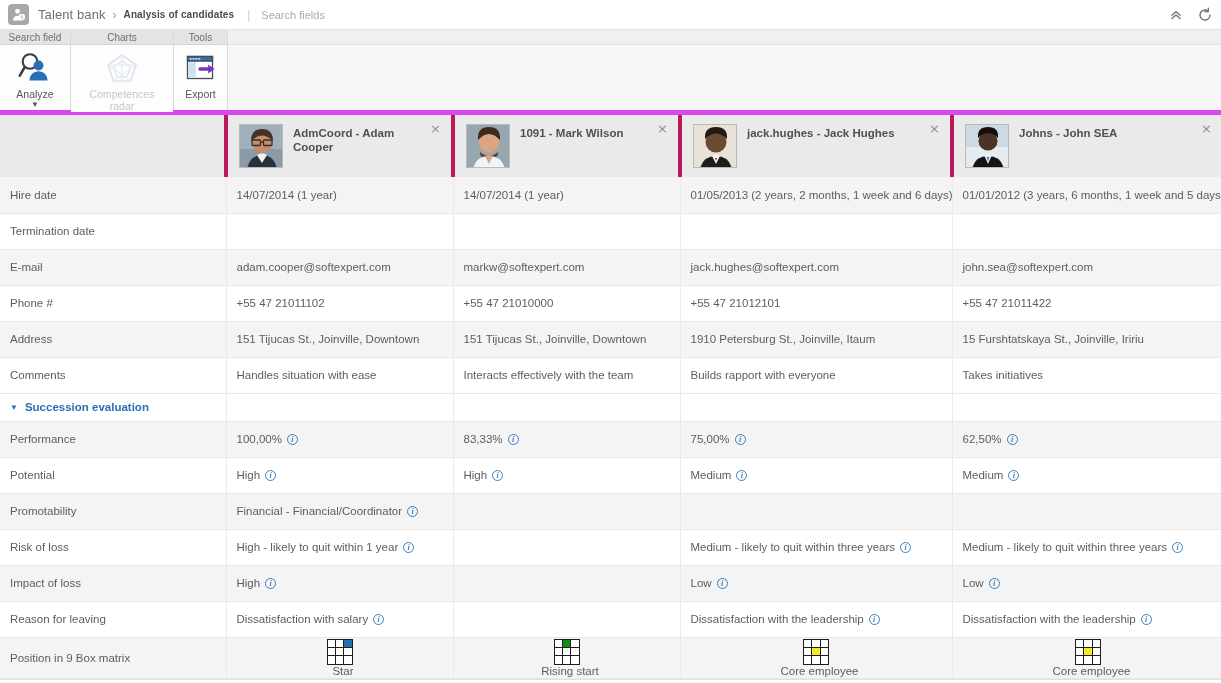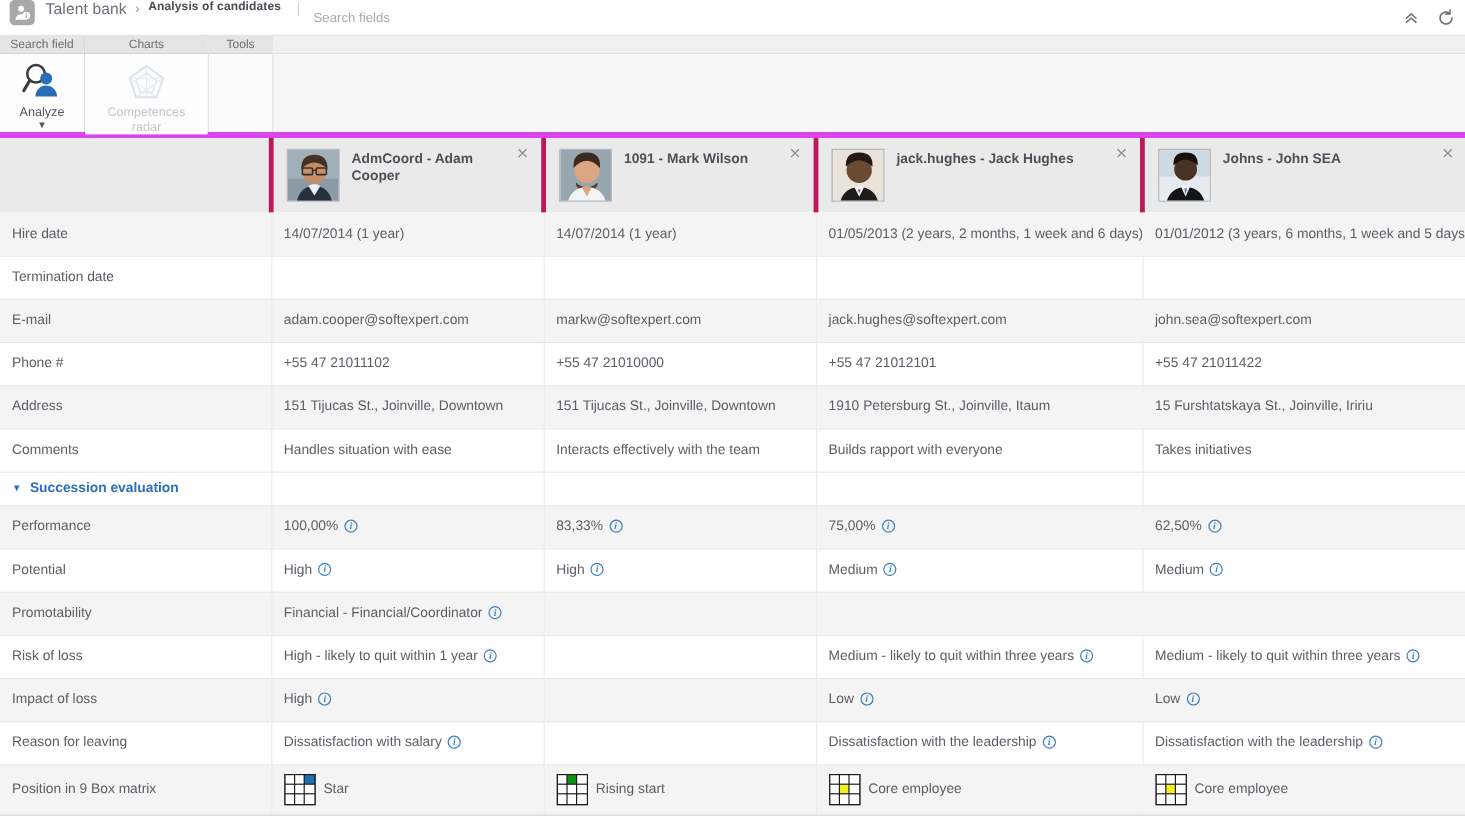--- a/index.html
+++ b/index.html
@@ -10,20 +10,21 @@
     background: #ffffff;
     font-family: "Liberation Sans", sans-serif;
     font-size: 12px;
     color: #5a5a63;
   }
 
   
   #topbar {
     height: 30px;
     display: flex;
+    align-items: center;
     padding: 0 10px 0 8px;
     background: #ffffff;
     border-bottom: 1px solid #e3e3e3;
     position: relative;
   }
   #app-icon {
     width: 21px; height: 21px;
     border-radius: 4px;
     background: #a8a8a8;
     display: flex; align-items: center; justify-content: center;
@@ -177,21 +178,21 @@
     text-align: center;
     font-family: "Liberation Serif", serif;
     font-style: italic;
     font-weight: bold;
     margin-left: 5px;
     vertical-align: 1px;
     cursor: pointer;
   }
 
   tr.ninebox-row { height: 41px; }
-  .nine-wrap { display: flex; align-items: center; }
+  .nine-wrap { display: flex; align-items: center; flex-direction: column; }
   .nine-box {
     width: 26px; height: 26px;
     display: grid;
     grid-template-columns: repeat(3, 1fr);
     grid-template-rows: repeat(3, 1fr);
     gap: 1px;
     background: #1d1d1d;
     border: 1.5px solid #1d1d1d;
     flex: 0 0 auto;
   }
@@ -266,20 +267,38 @@
             <path d="M17,3 L17,29 M3,13 L31,13 M3,13 L25.5,29 M31,13 L8.5,29" stroke="#e4eaf1" stroke-width="1"></path>
           </svg>
         </span>
         <span class="rg-label dim">Competences radar</span>
       </div>
     </div>
   </div>
 
   <div class="ribbon-group" id="grp-tools">
     <div class="rg-title">Tools</div>
+    <div class="rg-body">
+      <div class="rg-btn">
+        <span class="rg-icon">
+          <svg width="34" height="32" viewBox="0 0 34 32">
+            <rect x="3.5" y="4.5" width="25" height="22" fill="#ffffff" stroke="#4a4a52" stroke-width="1.3"></rect>
+            <rect x="3.5" y="4.5" width="25" height="4.6" fill="#2e6cb0" stroke="#4a4a52" stroke-width="1.3"></rect>
+            <rect x="5.6" y="6.1" width="2" height="1.6" fill="#dbe7f5"></rect>
+            <rect x="8.5" y="6.1" width="2" height="1.6" fill="#dbe7f5"></rect>
+            <rect x="11.4" y="6.1" width="2" height="1.6" fill="#dbe7f5"></rect>
+            <rect x="14.3" y="6.1" width="2" height="1.6" fill="#dbe7f5"></rect>
+            <rect x="4.6" y="10.3" width="7.2" height="15" fill="#cfe0f2"></rect>
+            <path d="M16 17 L25.5 17" stroke="#7b36b5" stroke-width="3.4" stroke-linecap="round"></path>
+            <path d="M24.2 12.4 L30.5 17 L24.2 21.6 Z" fill="#7b36b5"></path>
+          </svg>
+        </span>
+        <span class="rg-label">Export</span>
+      </div>
+    </div>
   </div>
 
   <div id="ribbon-rest">
     <div id="ribbon-rest-top"></div>
   </div>
 </div>
 
 <div id="grid">
   <table class="matrix">
     <colgroup>

